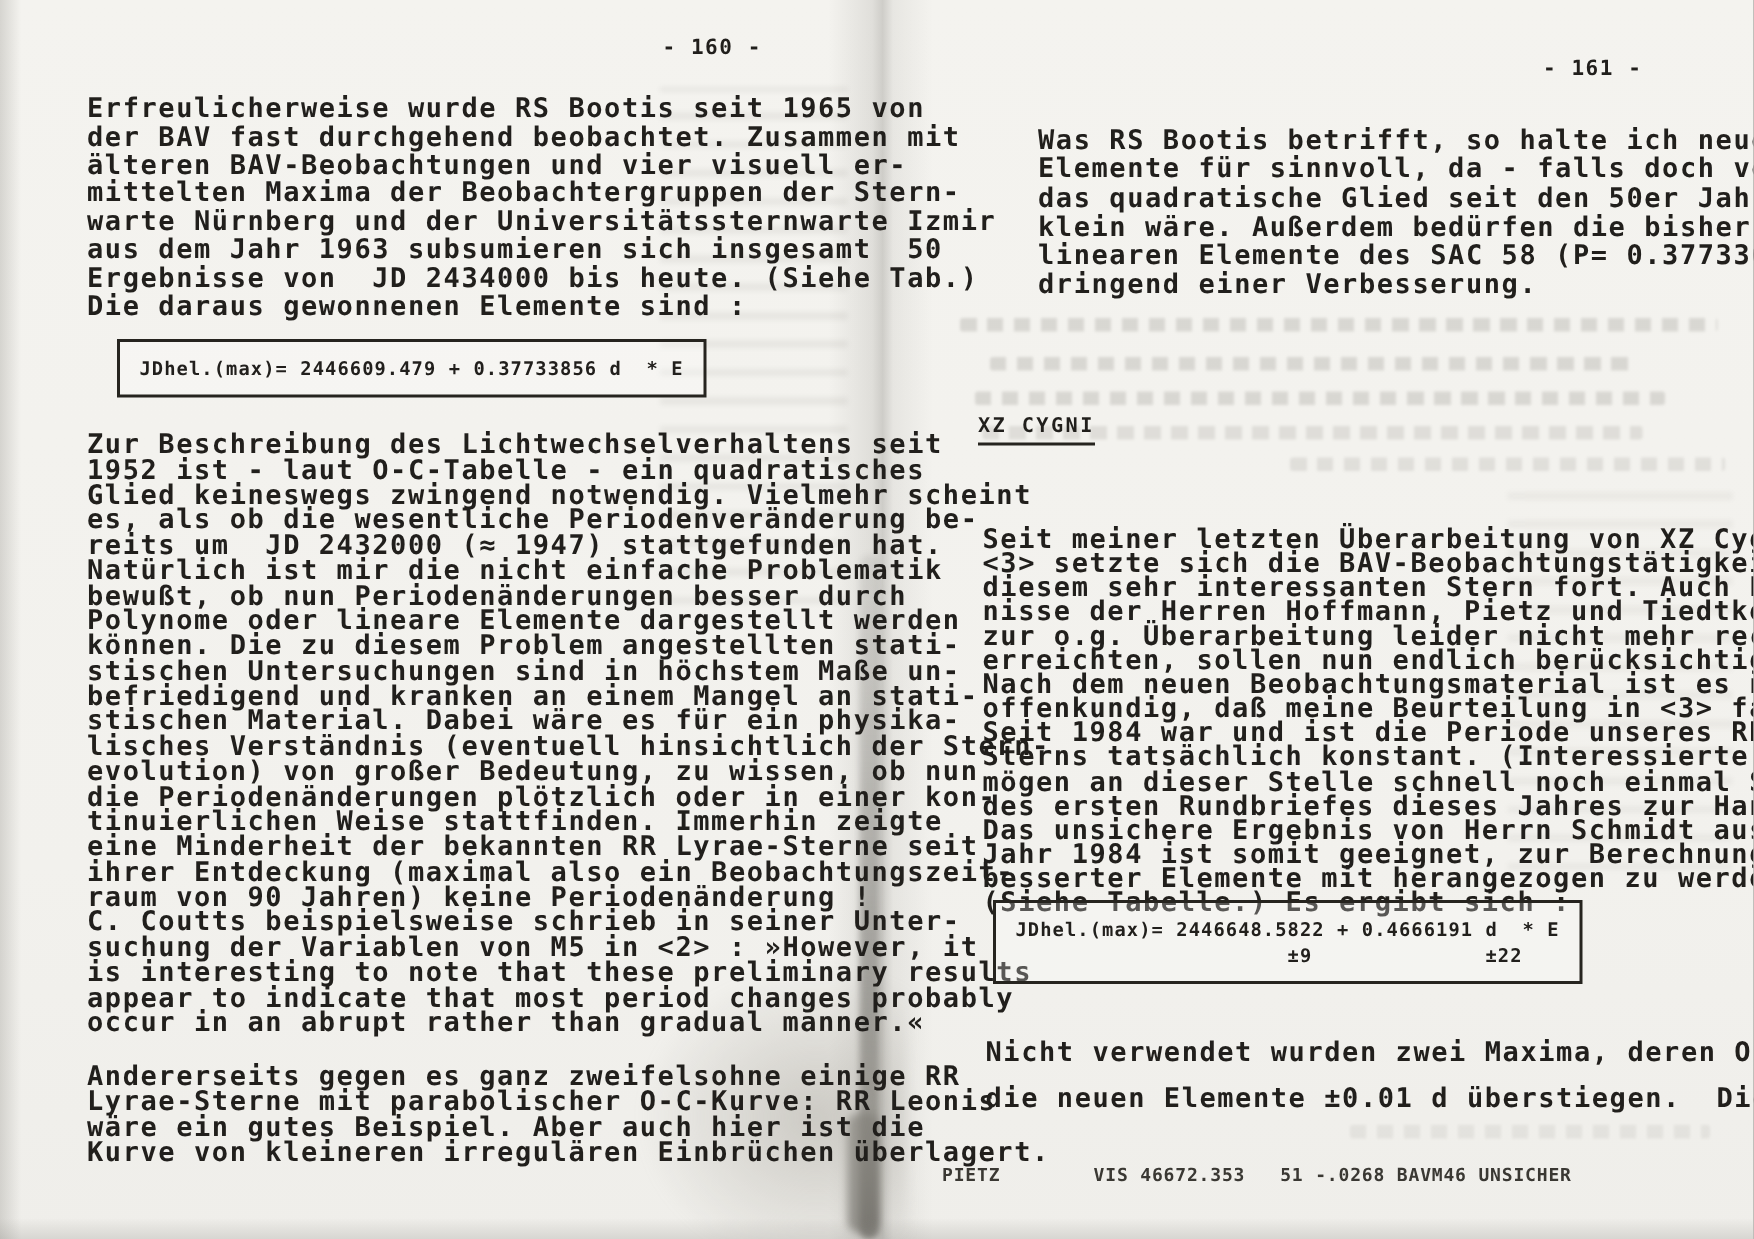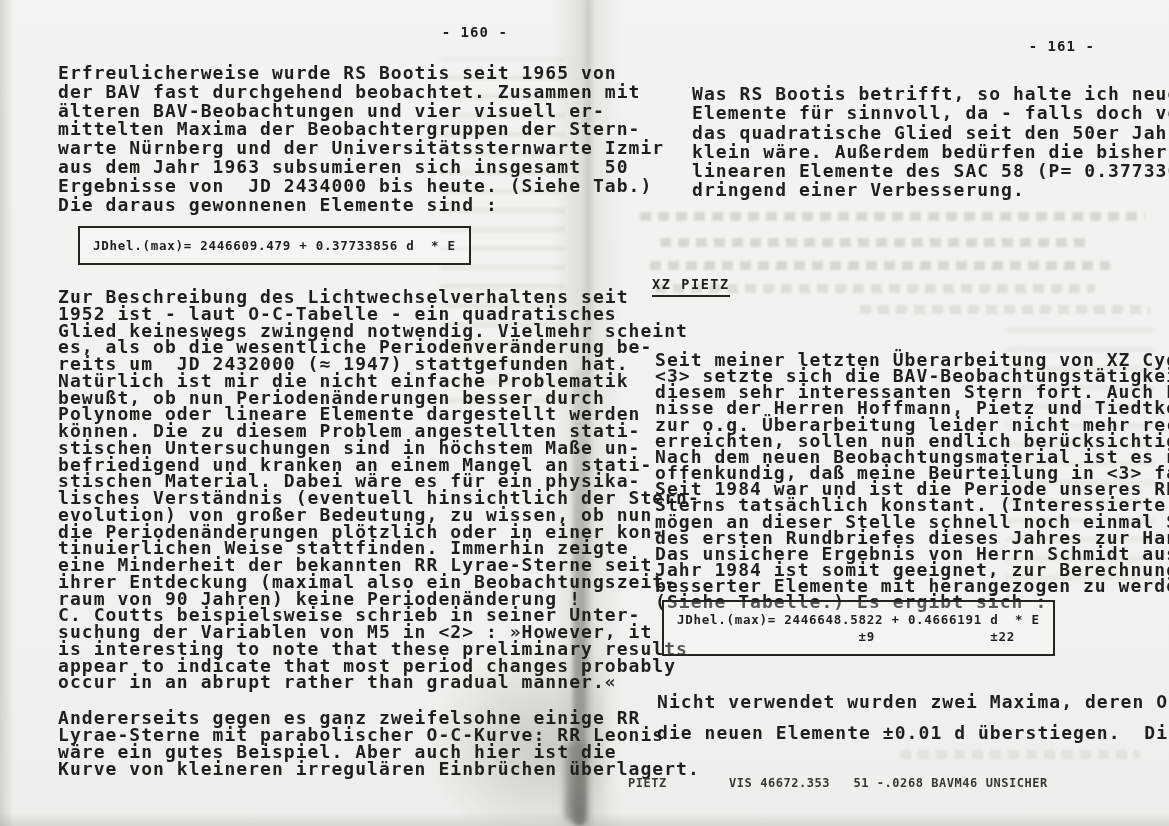--- a/index.html
+++ b/index.html
@@ -155,21 +155,21 @@
   <div>
     <div class="block page-number" style="left:655px; top:38px; width:440px;">- 161 -</div>
 
     <div class="block" style="left:692px; top:84px; line-height:19.3px;">Was RS Bootis betrifft, so halte ich neue lineare
 Elemente für sinnvoll, da - falls doch vorhanden -
 das quadratische Glied seit den 50er Jahren sehr
 klein wäre. Außerdem bedürfen die bisher gültigen
 linearen Elemente des SAC 58 (P= 0.37733657 d)
 dringend einer Verbesserung.</div>
 
-    <div class="block section-heading" style="left:652px; top:276px;">XZ PIETZ</div>
+    <div class="block section-heading" style="left:652px; top:276px;">XZ CYGNI</div>
 
     <div class="block" style="left:655px; top:316px; line-height:16.15px;margin-top:36px;">Seit meiner letzten Überarbeitung von XZ Cygni in
 &lt;3&gt; setzte sich die BAV-Beobachtungstätigkeit an
 diesem sehr interessanten Stern fort. Auch Ergeb-
 nisse der Herren Hoffmann, Pietz und Tiedtke, die mich
 zur o.g. Überarbeitung leider nicht mehr rechtzeitig
 erreichten, sollen nun endlich berücksichtigt werden.
 Nach dem neuen Beobachtungsmaterial ist es nun
 offenkundig, daß meine Beurteilung in &lt;3&gt; falsch war:
 Seit 1984 war und ist die Periode unseres RR Lyrae-

